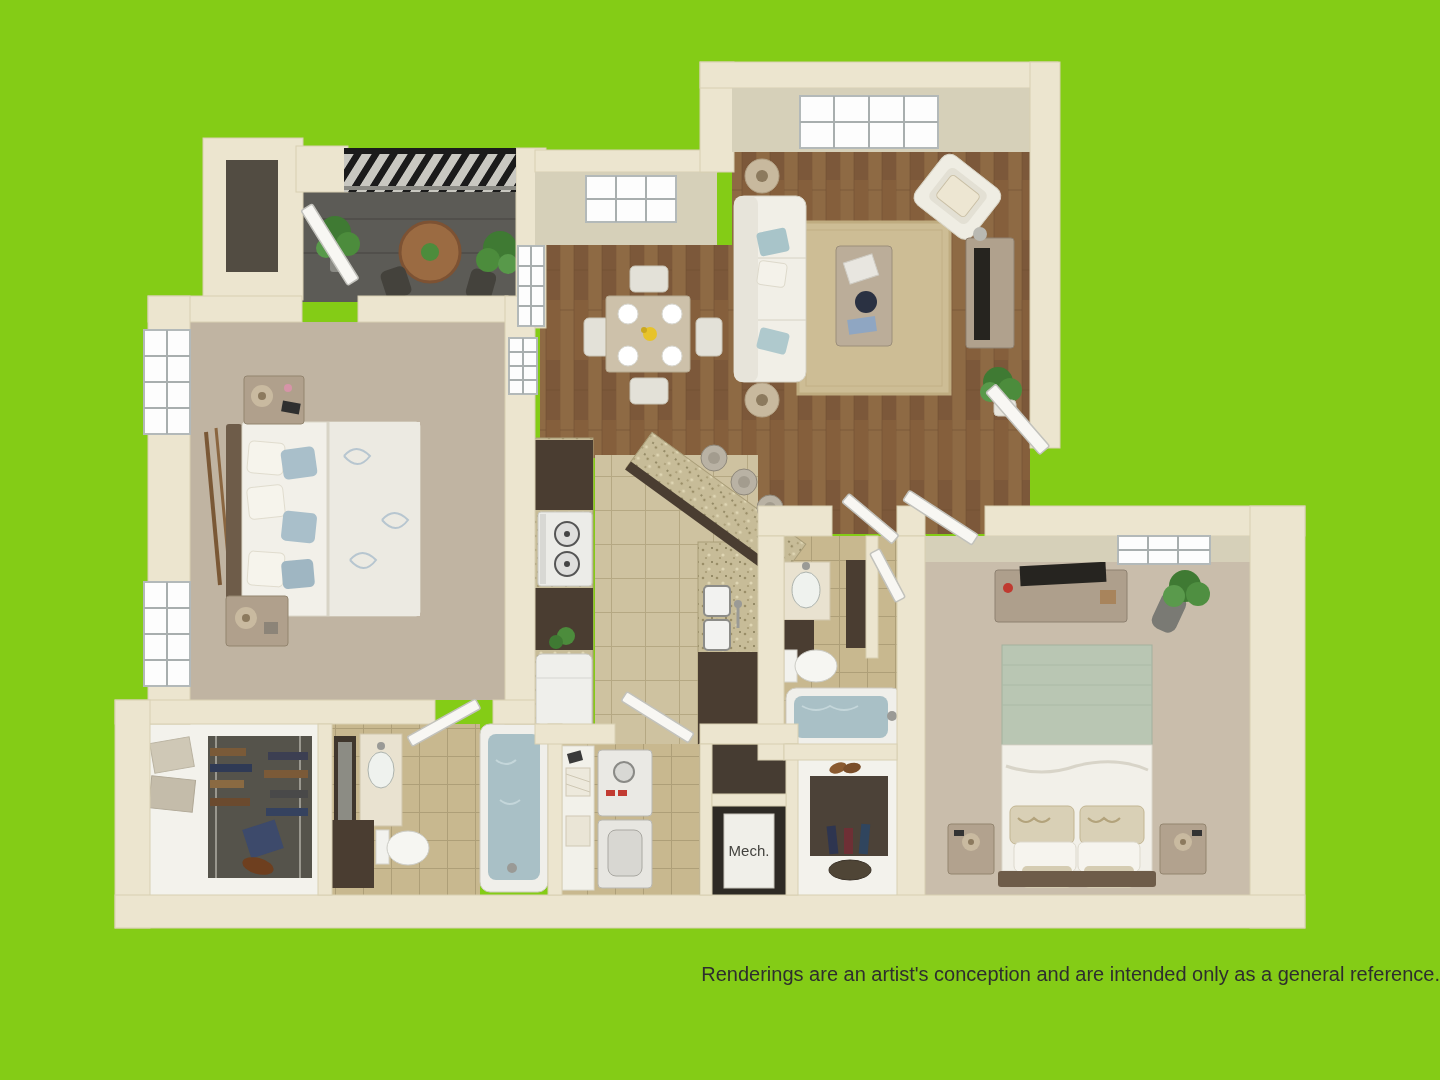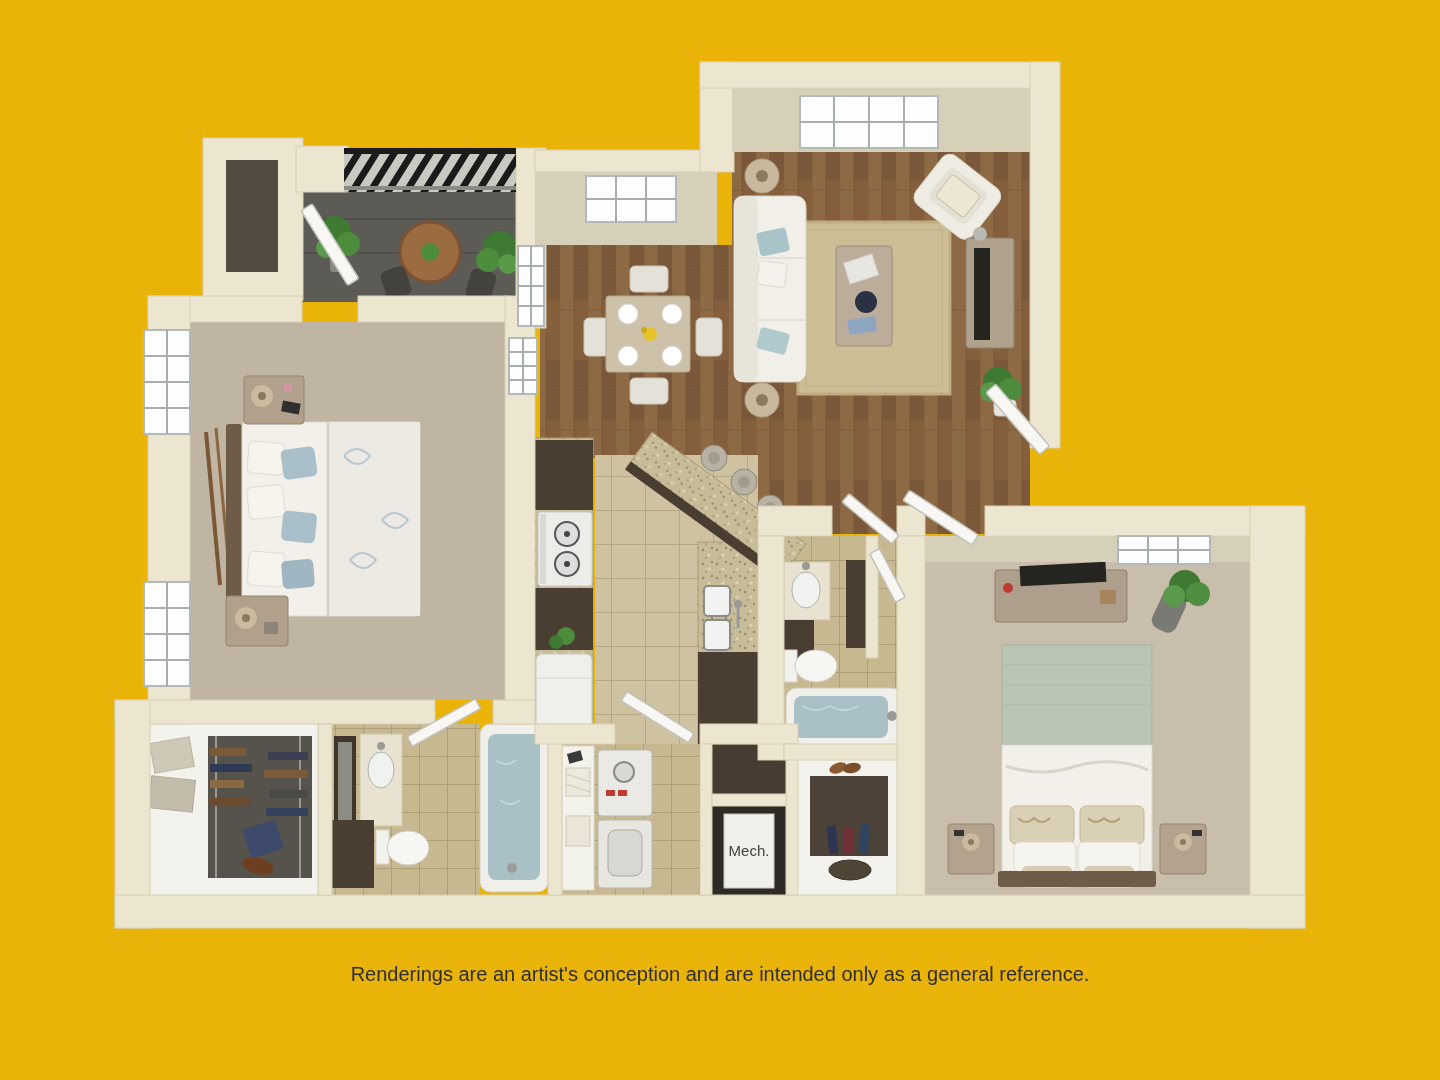--- a/index.html
+++ b/index.html
@@ -1,24 +1,24 @@
 <!DOCTYPE html>
 <html><head>
 <meta charset="utf-8">
 <style>
   html,body{margin:0;padding:0;background:#ffffff;}
-  .stage{position:relative;width:1440px;height:1080px;background:#eab308;overflow:hidden;
+  .stage{position:relative;width:1440px;height:1080px;background:#84cc16;overflow:hidden;
          font-family:"Liberation Sans",sans-serif;}
   .stage svg{position:absolute;left:0;top:0;}
   .wall{fill:#ECE5CF;stroke:#D8CFB2;stroke-width:1;}
   .wallface{fill:#D6D0B9;}
   .door{fill:#F8F7F3;stroke:#C2C2BC;stroke-width:1.5;}
   .winframe{fill:#FDFDFD;stroke:#B3B9B9;stroke-width:2;}
   .wingrid{stroke:#A8AEAE;stroke-width:2;fill:none;}
-  .disclaimer{position:absolute;left:0;right:0;top:958px;text-align:center;
+  .disclaimer{position:absolute;left:0;right:0;top:958px;text-align:right;
               font-size:20px;line-height:33px;color:#2E2E2E;}
 </style>
 </head>
 <body>
 
 <div class="stage">
 <svg width="1440" height="1080" viewBox="0 0 1440 1080">
   <defs>
     <pattern id="wood" width="28" height="120" patternUnits="userSpaceOnUse">
       <rect width="28" height="120" fill="#855F3C"></rect>

